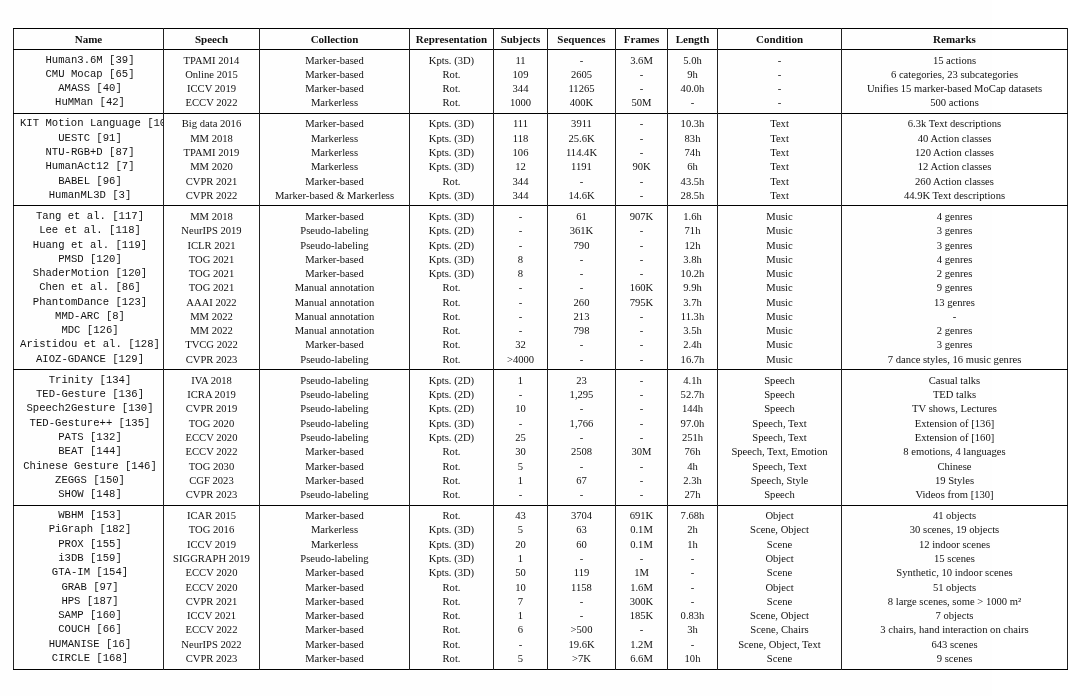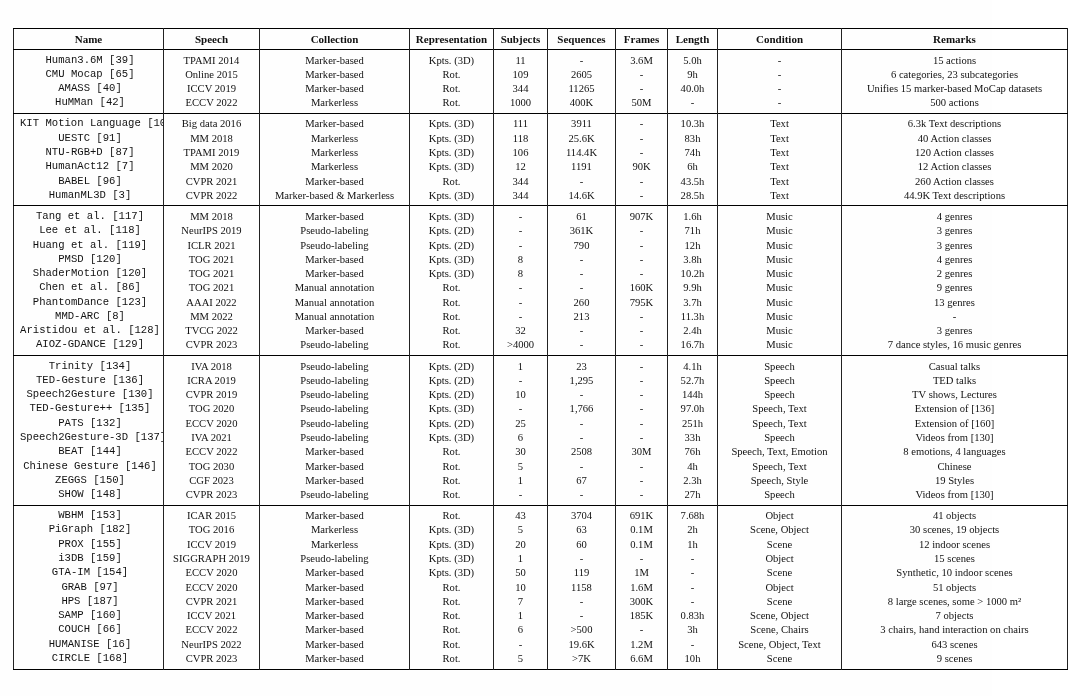--- a/index.html
+++ b/index.html
@@ -293,20 +293,32 @@
           <td>Manual annotation</td>
           <td>Rot.</td>
           <td>-</td>
           <td>213</td>
           <td>-</td>
           <td>11.3h</td>
           <td>Music</td>
           <td>-</td>
         </tr>
         <tr>
+          <td class="name-col">MDC [126]</td>
+          <td>MM 2022</td>
+          <td>Manual annotation</td>
+          <td>Rot.</td>
+          <td>-</td>
+          <td>798</td>
+          <td>-</td>
+          <td>3.5h</td>
+          <td>Music</td>
+          <td>2 genres</td>
+        </tr>
+        <tr>
           <td class="name-col">Aristidou et al. [128]</td>
           <td>TVCG 2022</td>
           <td>Marker-based</td>
           <td>Rot.</td>
           <td>32</td>
           <td>-</td>
           <td>-</td>
           <td>2.4h</td>
           <td>Music</td>
           <td>3 genres</td>
@@ -377,32 +389,20 @@
           <td class="name-col">PATS [132]</td>
           <td>ECCV 2020</td>
           <td>Pseudo-labeling</td>
           <td>Kpts. (2D)</td>
           <td>25</td>
           <td>-</td>
           <td>-</td>
           <td>251h</td>
           <td>Speech, Text</td>
           <td>Extension of  [160]</td>
-        </tr>
-        <tr>
-          <td class="name-col">Speech2Gesture-3D [137]</td>
-          <td>IVA 2021</td>
-          <td>Pseudo-labeling</td>
-          <td>Kpts. (3D)</td>
-          <td>6</td>
-          <td>-</td>
-          <td>-</td>
-          <td>33h</td>
-          <td>Speech</td>
-          <td>Videos from  [130]</td>
         </tr>
         <tr>
           <td class="name-col">BEAT [144]</td>
           <td>ECCV 2022</td>
           <td>Marker-based</td>
           <td>Rot.</td>
           <td>30</td>
           <td>2508</td>
           <td>30M</td>
           <td>76h</td>

